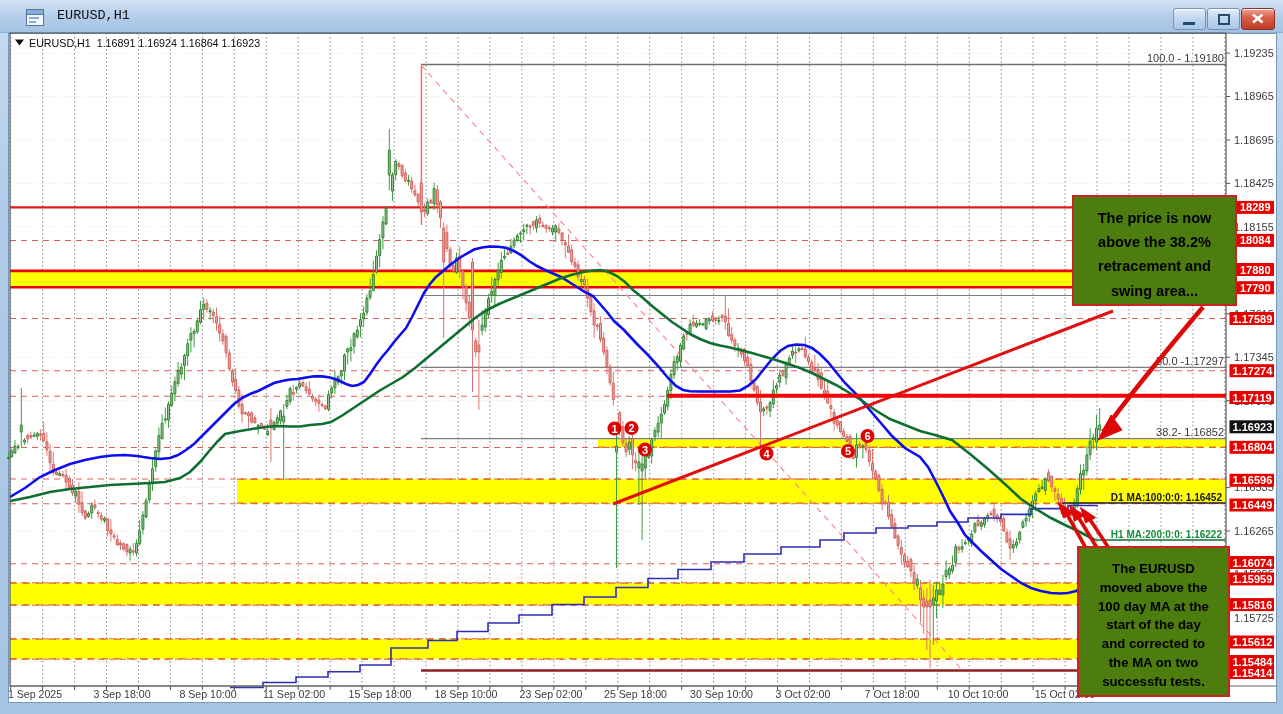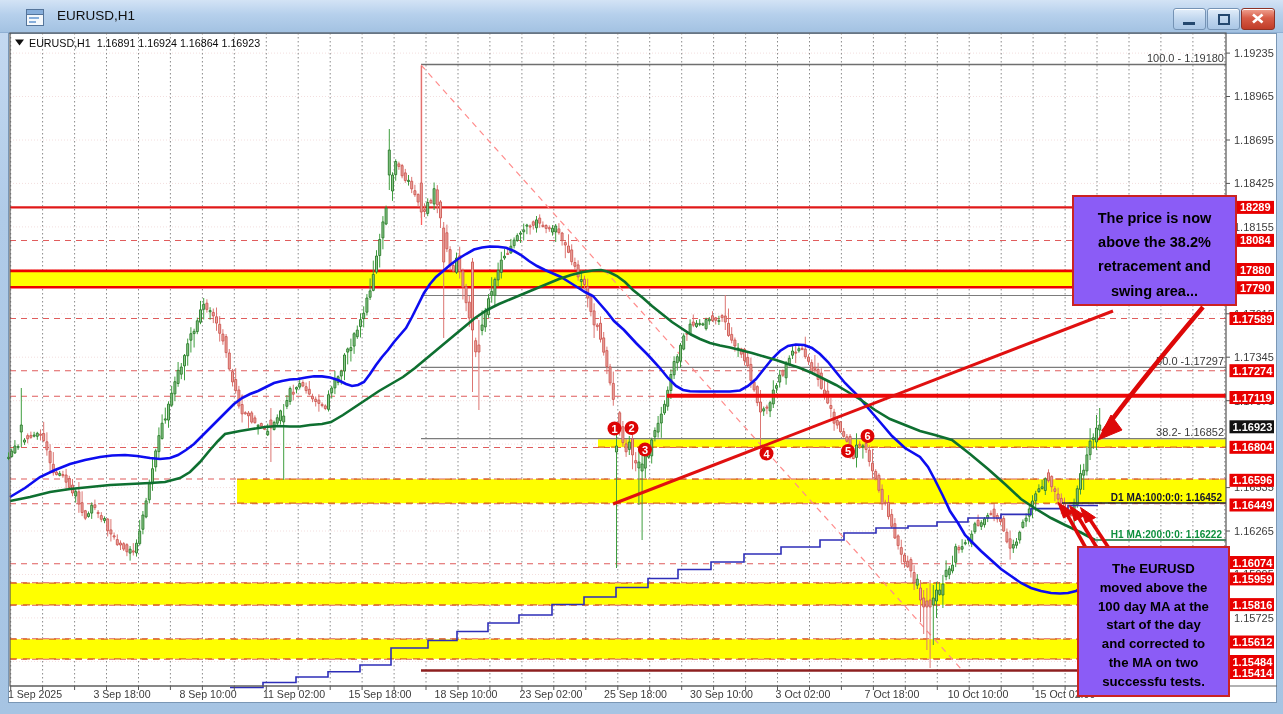--- a/index.html
+++ b/index.html
@@ -1,28 +1,28 @@
 <!DOCTYPE html>
 <html><head><meta charset="utf-8"><style>
 html,body{margin:0;padding:0;width:1283px;height:714px;overflow:hidden;background:#b7cfe9;font-family:"Liberation Sans",sans-serif;}
 #win{position:absolute;inset:0;background:linear-gradient(#c7dbf2,#b0cbe8 30%,#a6c4e3);}
 #tb{position:absolute;left:0;top:0;width:100%;height:32px;background:linear-gradient(#d3e3f5,#b6d0ec 45%,#a3c2e2);border-bottom:1px solid #8fb0d4;}
-#tt{position:absolute;left:57px;top:8px;font-size:13.5px;color:#0f0f0f;}
+#tt{position:absolute;left:57px;top:8px;font-size:13.5px;color:#0f0f0f;font-family:Liberation Mono, monospace;}
 .btn{position:absolute;top:8px;width:31px;height:20px;border:1px solid #7593b5;border-radius:3px;background:linear-gradient(#e3eefa,#c0d6ee 50%,#aac7e6);box-shadow:inset 0 1px 0 #fff;}
 #bmin{left:1173px}#bmax{left:1207px}
 #bclose{left:1241px;width:32px;background:linear-gradient(#f0a392,#d75c47 45%,#c03c28);border-color:#8e3226;}
 #client{position:absolute;left:8px;top:33px;right:6px;bottom:11px;background:#fff;border:1px solid #7a97b5;}
 svg{position:absolute;left:0;top:0}
 .ax{font-size:11px;fill:#3c3c3c}
 .axr{font-size:11px;fill:#fff;font-weight:bold}
 .tx{font-size:10.6px;fill:#3c3c3c}
 .cn{font-size:11px;fill:#fff;font-weight:bold}
 .fib{font-size:11px;fill:#3a3a3a}
 .ohlc{font-size:10.7px;fill:#0a0a0a}
-#box1,#box2{position:absolute;background:#8b5cf6;border:2px solid #c22;color:#000;font-weight:bold;text-align:center;z-index:5}
+#box1,#box2{position:absolute;background:#4d7c0f;border:2px solid #c22;color:#000;font-weight:bold;text-align:center;z-index:5}
 #box1{left:1072px;top:195px;width:161px;height:98px;font-size:14.5px;line-height:24.2px;padding-top:9px}
 #box2{left:1077px;top:546px;width:149px;height:135px;font-size:13.2px;line-height:18.8px;padding-top:12px}
 </style></head><body>
 <div id="win"></div>
 <div id="tb"></div>
 <div id="icon" style="position:absolute;left:26px;top:9px;width:16px;height:15px;border:1px solid #54749a;background:#f4f8fc;">
  <div style="position:absolute;left:0;top:0;right:0;height:4px;background:#87aedb;border-bottom:1px solid #54749a"></div>
  <div style="position:absolute;left:2px;top:7px;width:10px;height:2px;background:#87aedb"></div>
  <div style="position:absolute;left:2px;top:11px;width:7px;height:2px;background:#87aedb"></div>
 </div>

